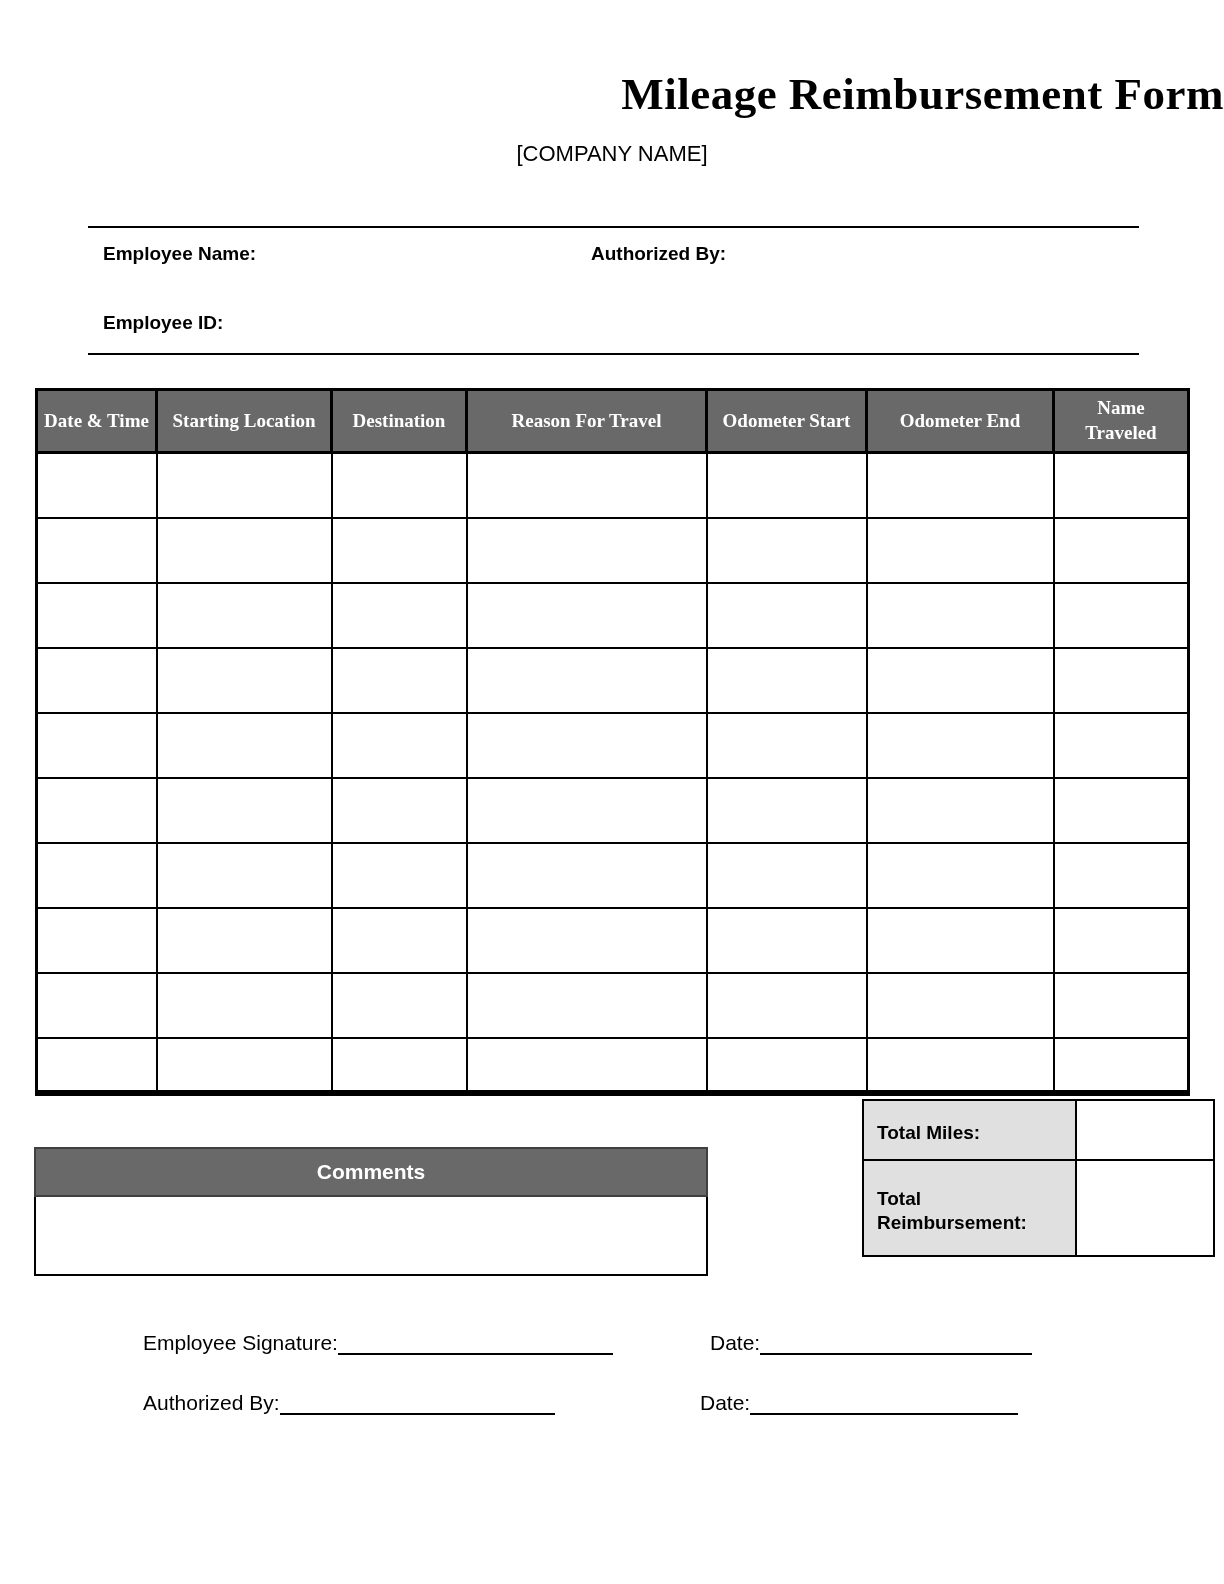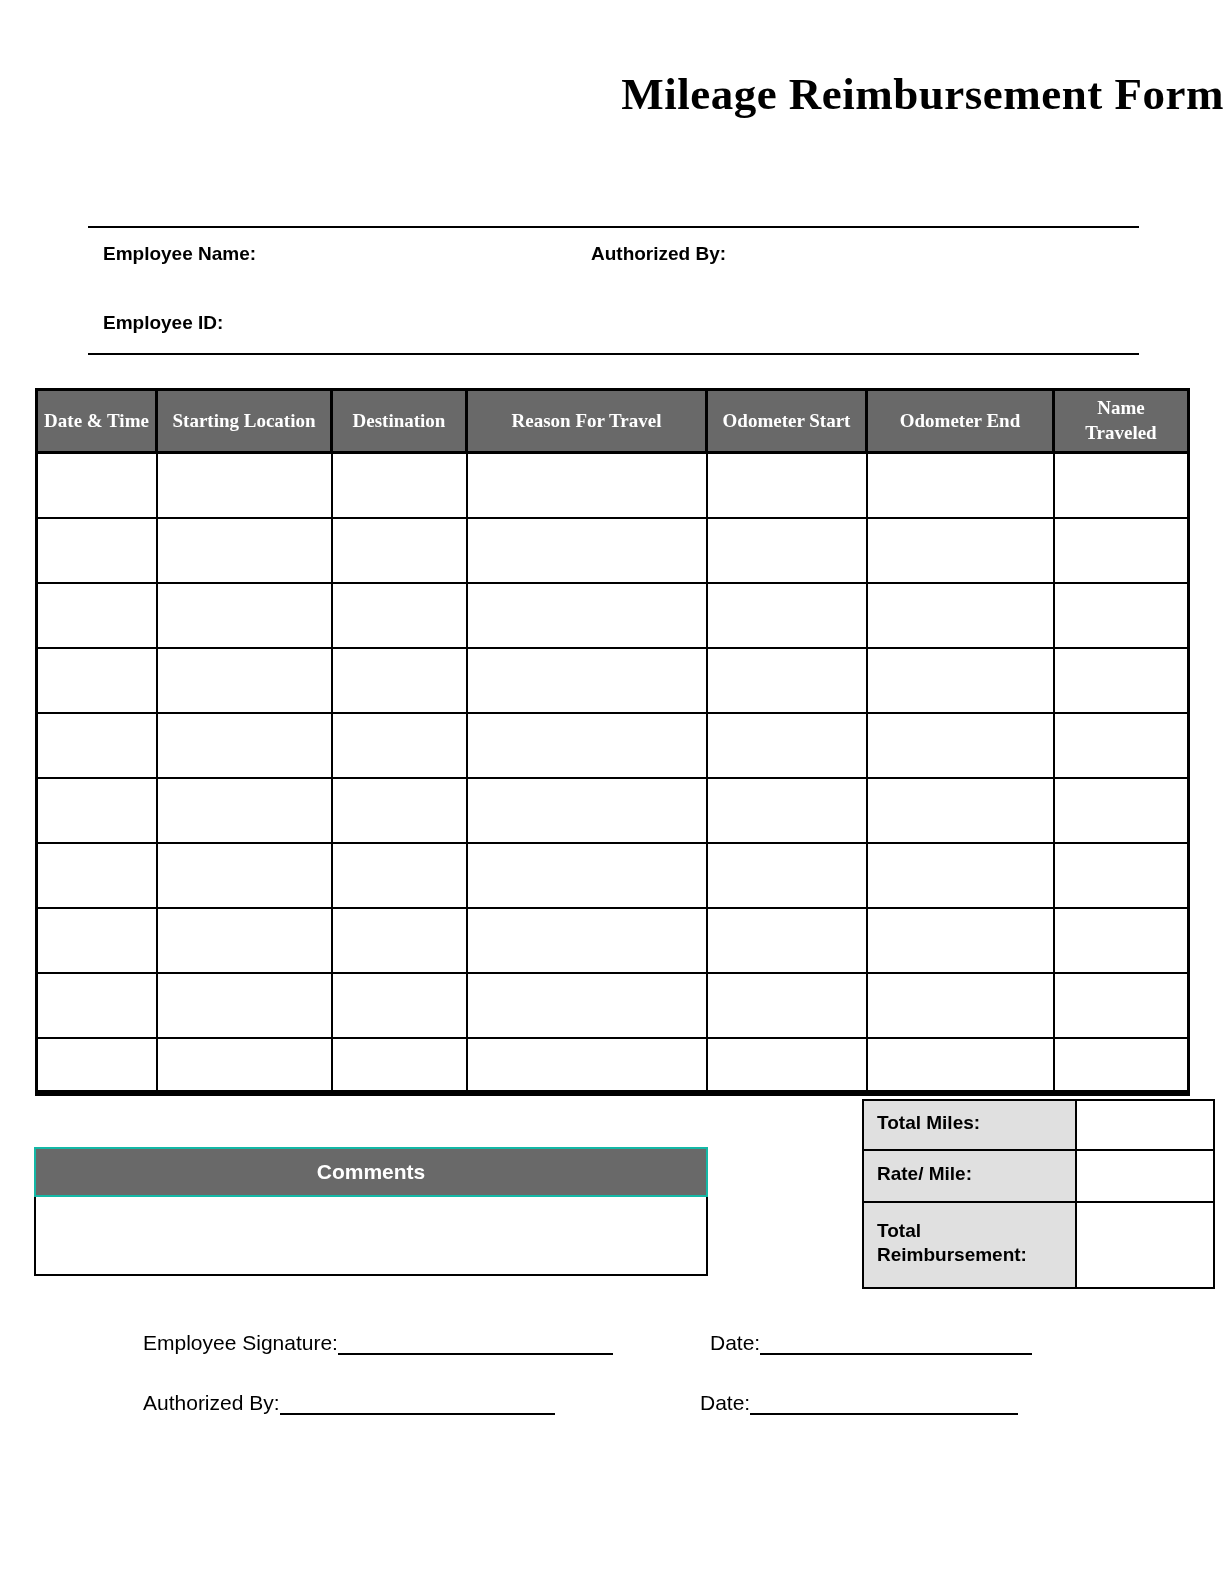--- a/index.html
+++ b/index.html
@@ -61,32 +61,32 @@
 
   
   table.totals {
     position:absolute; top:1099px; left:862px;
     width:324px; border-collapse:collapse; table-layout:fixed;
   }
   table.totals td { border:2px solid #000; vertical-align:middle; }
   table.totals td.tlabel {
     width:190px; background:#e0e0e0;
     font-size:19px; font-weight:bold; line-height:1.25;
-    padding:2px 8px 6px 13px;
+    padding:12px 8px 6px 13px;
   }
   table.totals td.tvalue { width:134px; background:#fff; }
   table.totals tr.r1 td { height:40px; }
   table.totals tr.r2 td { height:42px; }
   table.totals tr.r3 td { height:76px; }
 
   
   .comments { position:absolute; top:1147px; left:34px; width:674px; }
   .comments-header {
     height:46px; background:#696969;
-    border:2px solid #14b8a6;
+    border:2px solid #404040;
     color:#fff; font-size:21px; font-weight:bold;
     display:flex; align-items:center; justify-content:center;
   }
   .comments-body {
     height:79px; background:#fff;
     border:2px solid #000; border-top:none;
     font-size:19px; padding:4px 8px; box-sizing:border-box;
   }
 
   
@@ -104,20 +104,21 @@
   .w-date { width:272px; }
   .w-auth { width:275px; }
   .w-date2 { width:268px; }
 </style>
 </head>
 <body>
 
 <div class="page">
 
   <div class="form-title">Mileage Reimbursement Form</div>
+  <div class="company-name">[COMPANY NAME]</div>
 
   <div class="hr hr-top"></div>
 
   <div class="info-label pos-name">Employee Name:</div>
   <div class="info-label pos-auth">Authorized By:</div>
   <div class="info-label pos-id">Employee ID:</div>
 
   <div class="hr hr-bottom"></div>
 
   <table class="mileage">
@@ -234,24 +235,20 @@
         </tr>
       </tbody>
   </table>
 
   <table class="totals">
     <tbody>
         <tr class="r1">
       <td class="tlabel">Total Miles:</td>
       <td class="tvalue"></td>
     </tr>
-    <tr class="r2">
-      <td class="tlabel">Rate/ Mile:</td>
-      <td class="tvalue"></td>
-    </tr>
     <tr class="r3">
       <td class="tlabel">Total Reimbursement:</td>
       <td class="tvalue"></td>
     </tr>
   </tbody>
     </table>
 
   <div class="comments">
     <div class="comments-header">Comments</div>
     <div class="comments-body"></div>

